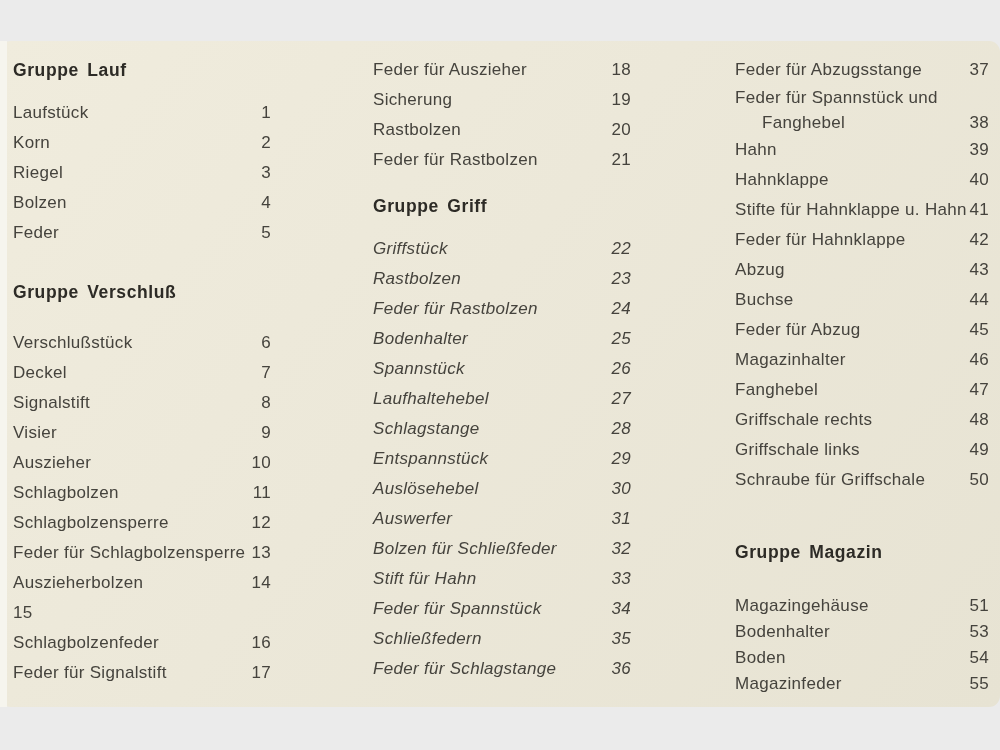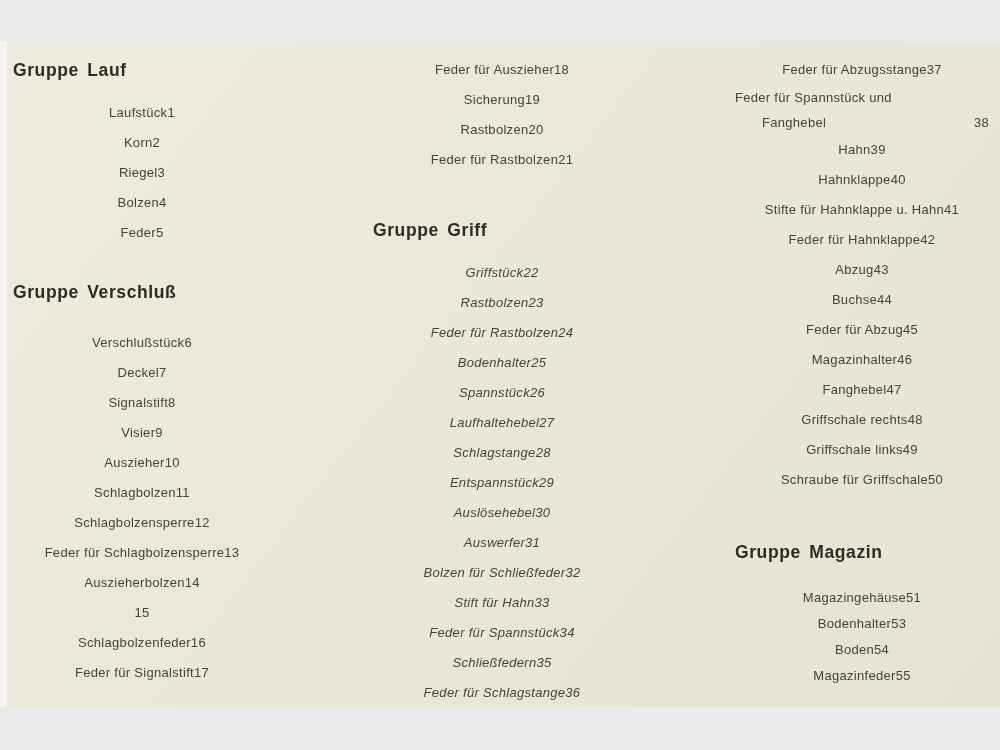--- a/index.html
+++ b/index.html
@@ -8,52 +8,53 @@
     font-family:"Liberation Sans","DejaVu Sans",sans-serif;
     background:var(--bg,#ebebeb);
   }
   .screen{position:relative;width:1000px;height:750px;}
   .strip{position:absolute;left:0;width:1000px;background:var(--bg,#ebebeb);}
   .strip.top{top:0;height:41px;}
   .strip.bottom{top:707px;height:43px;}
   .paper{
     position:absolute;top:41px;left:0;width:1000px;height:666px;
     background:linear-gradient(128deg,#f0ecdd 0%,var(--paper,#ece8d9) 45%,#e7e3d3 100%);
+    border-radius:11px;
   }
   .page-edge{
     position:absolute;left:0;top:0;width:7px;height:100%;
     background:var(--edge,#f6f5ee);
   }
   .col{position:absolute;top:14px;}
   #col-0{left:13px;width:258px;}
   #col-1{left:373px;width:258px;}
   #col-2{left:735px;width:254px;}
   .heading{
     font-weight:bold;font-size:17.5px;line-height:30px;height:30px;
     color:var(--ink-heading,#2d2b26);letter-spacing:0.6px;word-spacing:3px;
   }
   .row{
-    display:flex;justify-content:center;
-    height:30px;line-height:30px;font-size:13px;
+    display:flex;justify-content:space-between;
+    height:30px;line-height:30px;font-size:17px;
     color:var(--ink,#45433d);letter-spacing:0.3px;
   }
   .row .label{white-space:nowrap;}
   .row .num{text-align:right;}
   .row.multi{display:block;height:50px;}
   .row.multi .line{display:flex;justify-content:space-between;height:25px;line-height:25px;}
   .indent{padding-left:27px;}
   .items.compact .row{height:26px;line-height:26px;}
   
   #col-0 .block-1{margin-top:13px;}
   #col-0 .block-2{margin-top:29px;}
   #col-0 .block-3{margin-top:21px;}
-  #col-1 .block-1{margin-top:40px;}
+  #col-1 .block-1{margin-top:16px;}
   #col-1 .block-2{margin-top:13px;font-style:italic;}
   #col-2 .block-1{margin-top:42px;}
-  #col-2 .block-2{margin-top:18px;}
+  #col-2 .block-2{margin-top:26px;}
 </style>
 </head>
 <body>
 
 <div class="screen">
   <div class="strip top"></div>
   <div class="paper">
     <div class="page-edge"></div>
     <div class="col" id="col-0">
         <div class="heading block-0">Gruppe Lauf</div>

